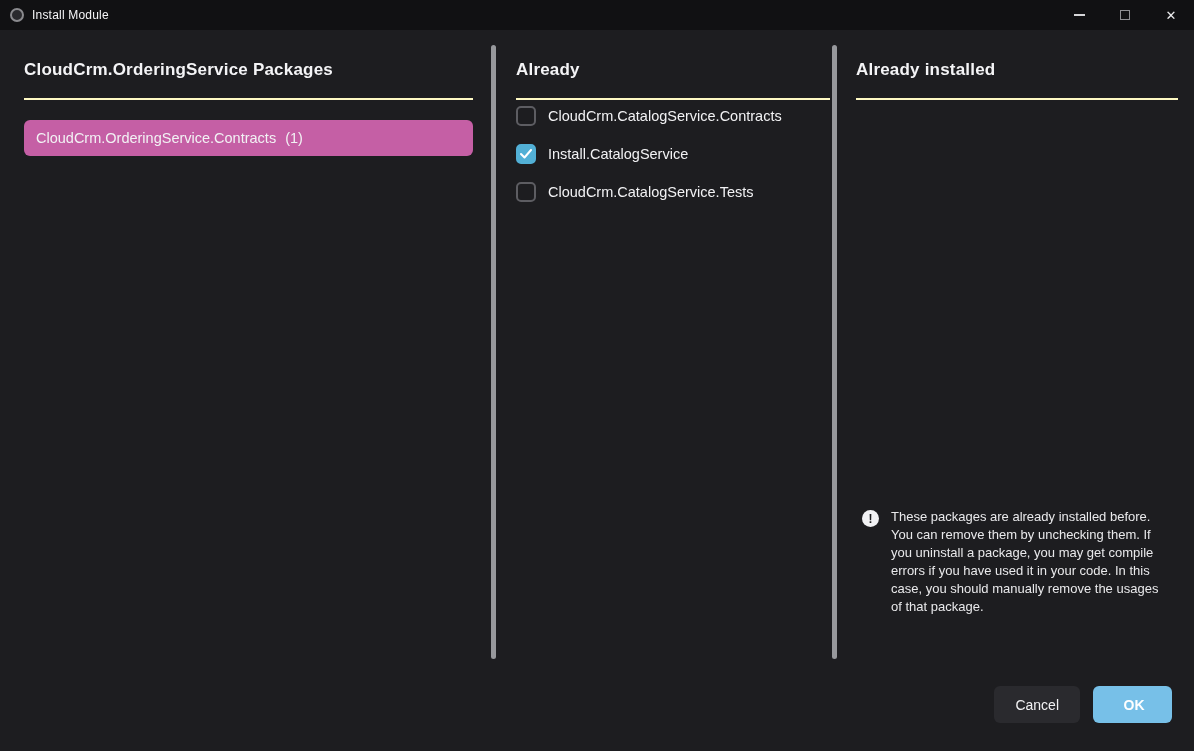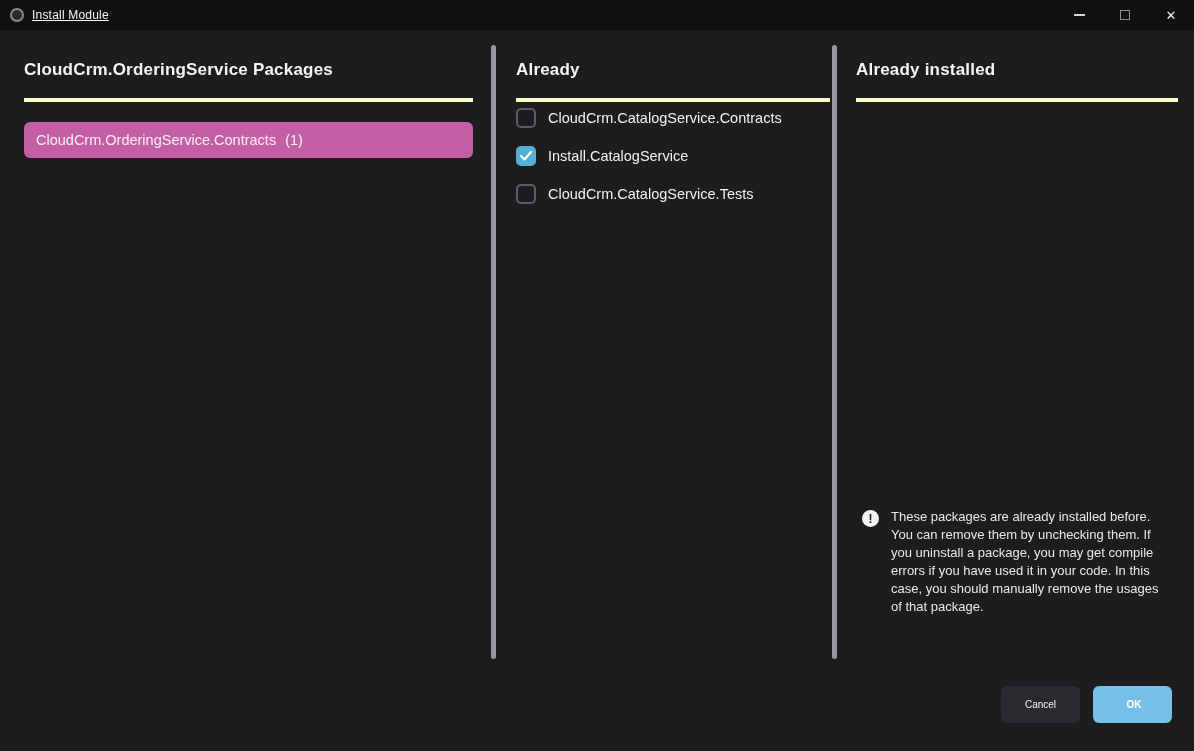--- a/index.html
+++ b/index.html
@@ -13,35 +13,35 @@
 
   
   .titlebar {
     position:absolute; top:0; left:0; right:0; height:30px;
     background:#111113; display:flex; align-items:center;
   }
   .app-icon {
     width:14px; height:14px; margin:0 8px 0 10px; border-radius:50%;
     border:2px solid #8a8a8e; background:#2a2a2e; flex:0 0 auto;
   }
-  .titlebar-title { font-size:12px; color:#f5f5f7; letter-spacing:0.2px;text-decoration:underline; }
+  .titlebar-title { font-size:12px; color:#f5f5f7; letter-spacing:0.2px; }
   .titlebar-controls { margin-left:auto; display:flex; height:100%; }
   .tb-btn {
     width:46px; height:100%; display:flex; align-items:center; justify-content:center;
     cursor:default;
   }
   .minimize-glyph { width:11px; height:1.5px; background:#d6d6d8; }
   .maximize-glyph { width:10px; height:10px; border:1.5px solid #8f8f93; }
   .close-glyph { font-size:13px; color:#ececee; line-height:1; }
 
   
   .panel { position:absolute; top:60px; }
   .panel-header {
     font-size:17px; font-weight:700; color:#f4f4f6; letter-spacing:0.2px;
-    padding-bottom:18px; border-bottom:4px solid #fef9c3;
+    padding-bottom:18px; border-bottom:2px solid #fef9c3;
   }
   .panel-left  { left:24px;  width:449px; }
   .panel-mid   { left:516px; width:314px; }
   .panel-right { left:856px; width:322px; }
 
   
   .vscroll {
     position:absolute; top:45px; height:614px; width:5px;
     background:#97989c; border-radius:3px;
   }
@@ -81,21 +81,21 @@
     margin-top:2px;
   }
   .note-text { font-size:13px; line-height:18px; color:#e9e9eb; width:268px; }
 
   
   .footer-buttons {
     position:absolute; right:22px; bottom:28px; display:flex; gap:13px;
   }
   .btn {
     height:37px; min-width:79px; padding:0 21px; border:none; border-radius:6px;
-    font-family:"Liberation Sans", sans-serif; font-size:10px; cursor:default;
+    font-family:"Liberation Sans", sans-serif; font-size:14px; cursor:default;
     display:flex; align-items:center; justify-content:center;
   }
   .btn-cancel { background:#2a2a2e; color:#f2f2f4; }
   .btn-ok { background:#77c0e8; color:#ffffff; font-weight:600;padding-left:24px; }
 </style>
 </head>
 <body>
 
 <div class="window">
 

